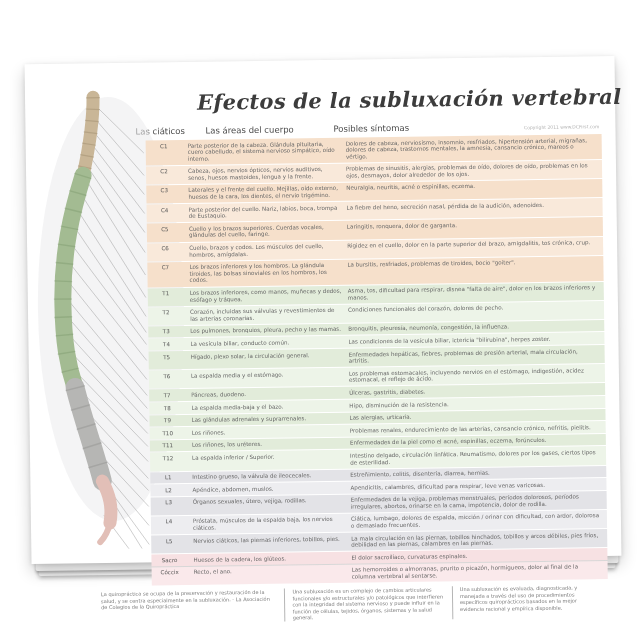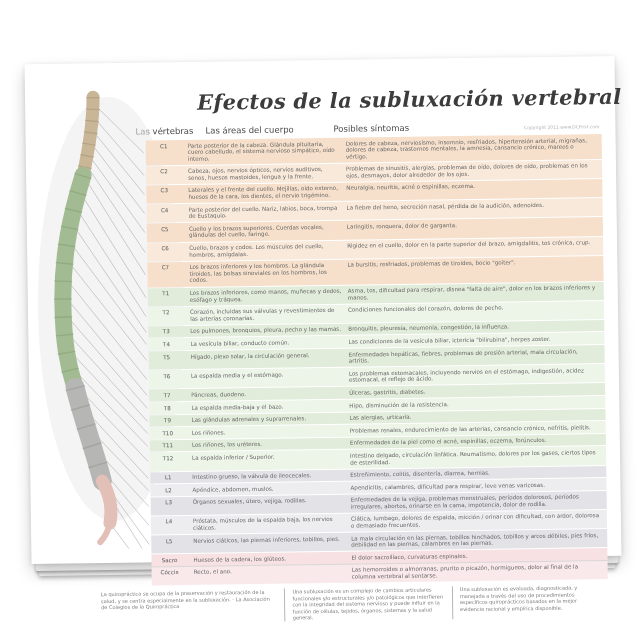--- a/index.html
+++ b/index.html
@@ -34,21 +34,21 @@
 <body>
 
 <div class="pad">
   <div class="page-under2"></div>
   <div class="page-under1"></div>
   <div class="sheet">
 
     <div class="title">Efectos de la subluxación vertebral</div>
 
     <div class="colheads">
-      <span class="h-vert">Las vértebras</span>
+      <span class="h-vert">Las ciáticos</span>
       <span class="h-area">Las áreas del cuerpo</span>
       <span class="h-symp">Posibles síntomas</span>
       <span class="copyright">Copyright 2011 www.DCFirst.com</span>
     </div>
 
     <svg class="spine" viewBox="0 0 170 462" xmlns="http://www.w3.org/2000/svg">
       <ellipse cx="75" cy="222" rx="73" ry="212" fill="#ebebed" opacity="0.55"></ellipse>
       <g id="leader-lines">
           <line x1="58" y1="14" x2="110" y2="66.5" stroke="#9e9e9e" stroke-width="0.5"></line>
           <line x1="57" y1="26" x2="110" y2="89" stroke="#9e9e9e" stroke-width="0.5"></line>

